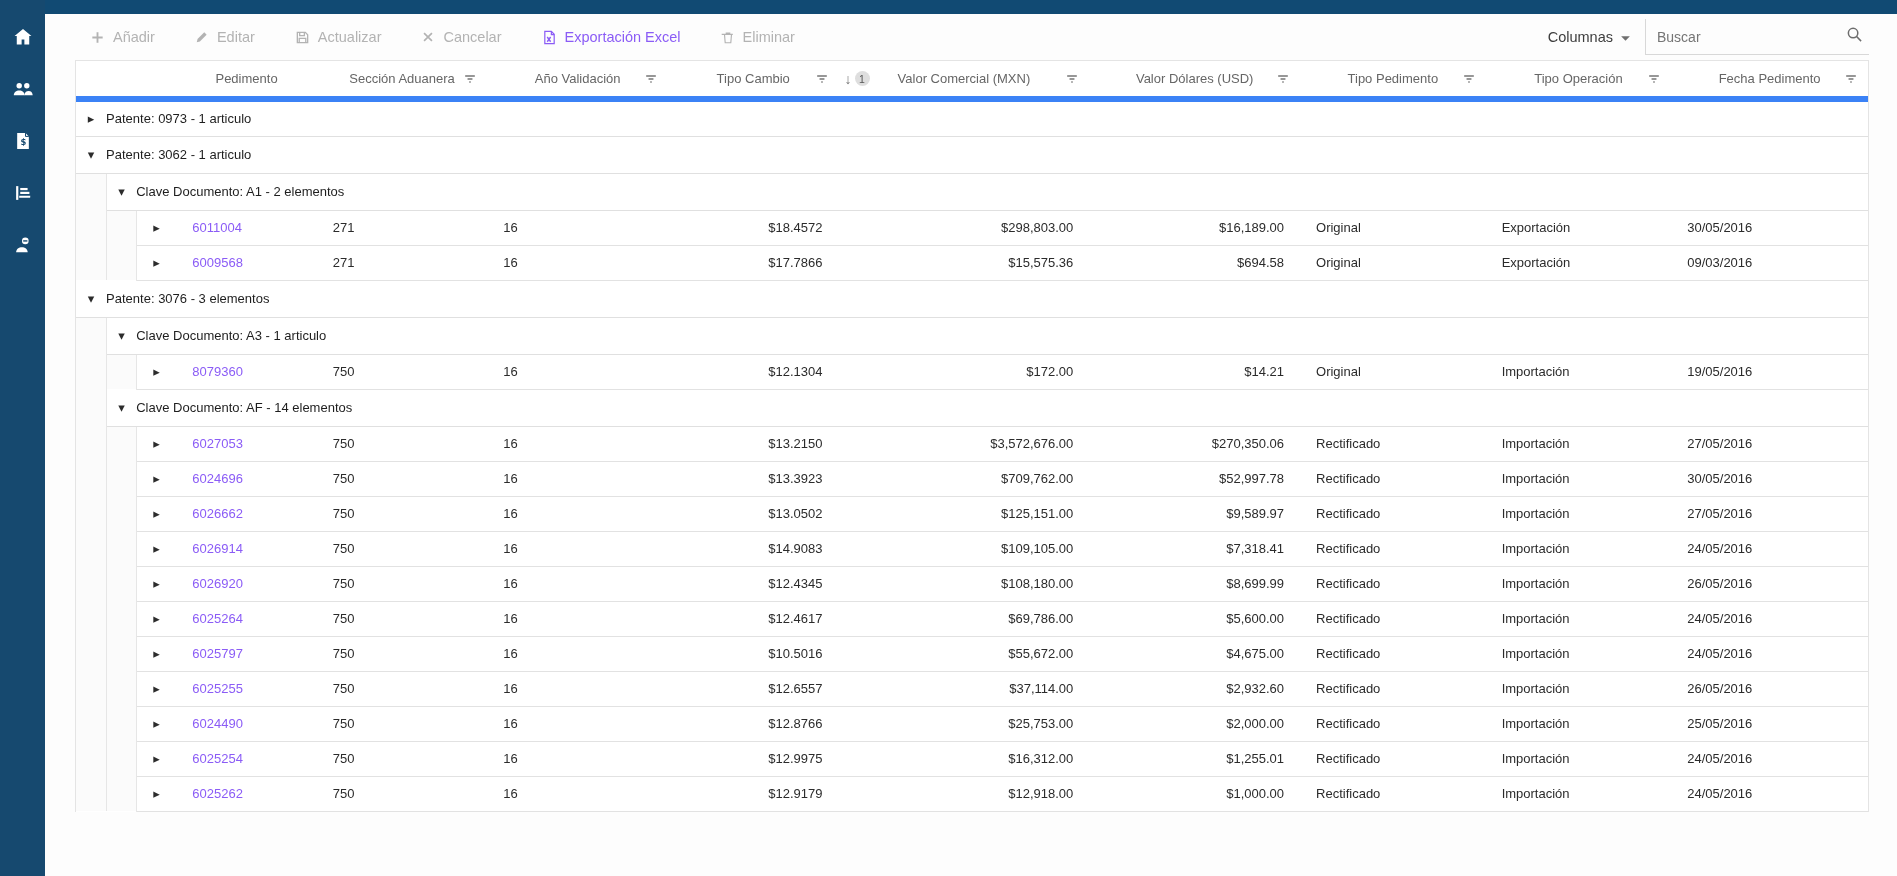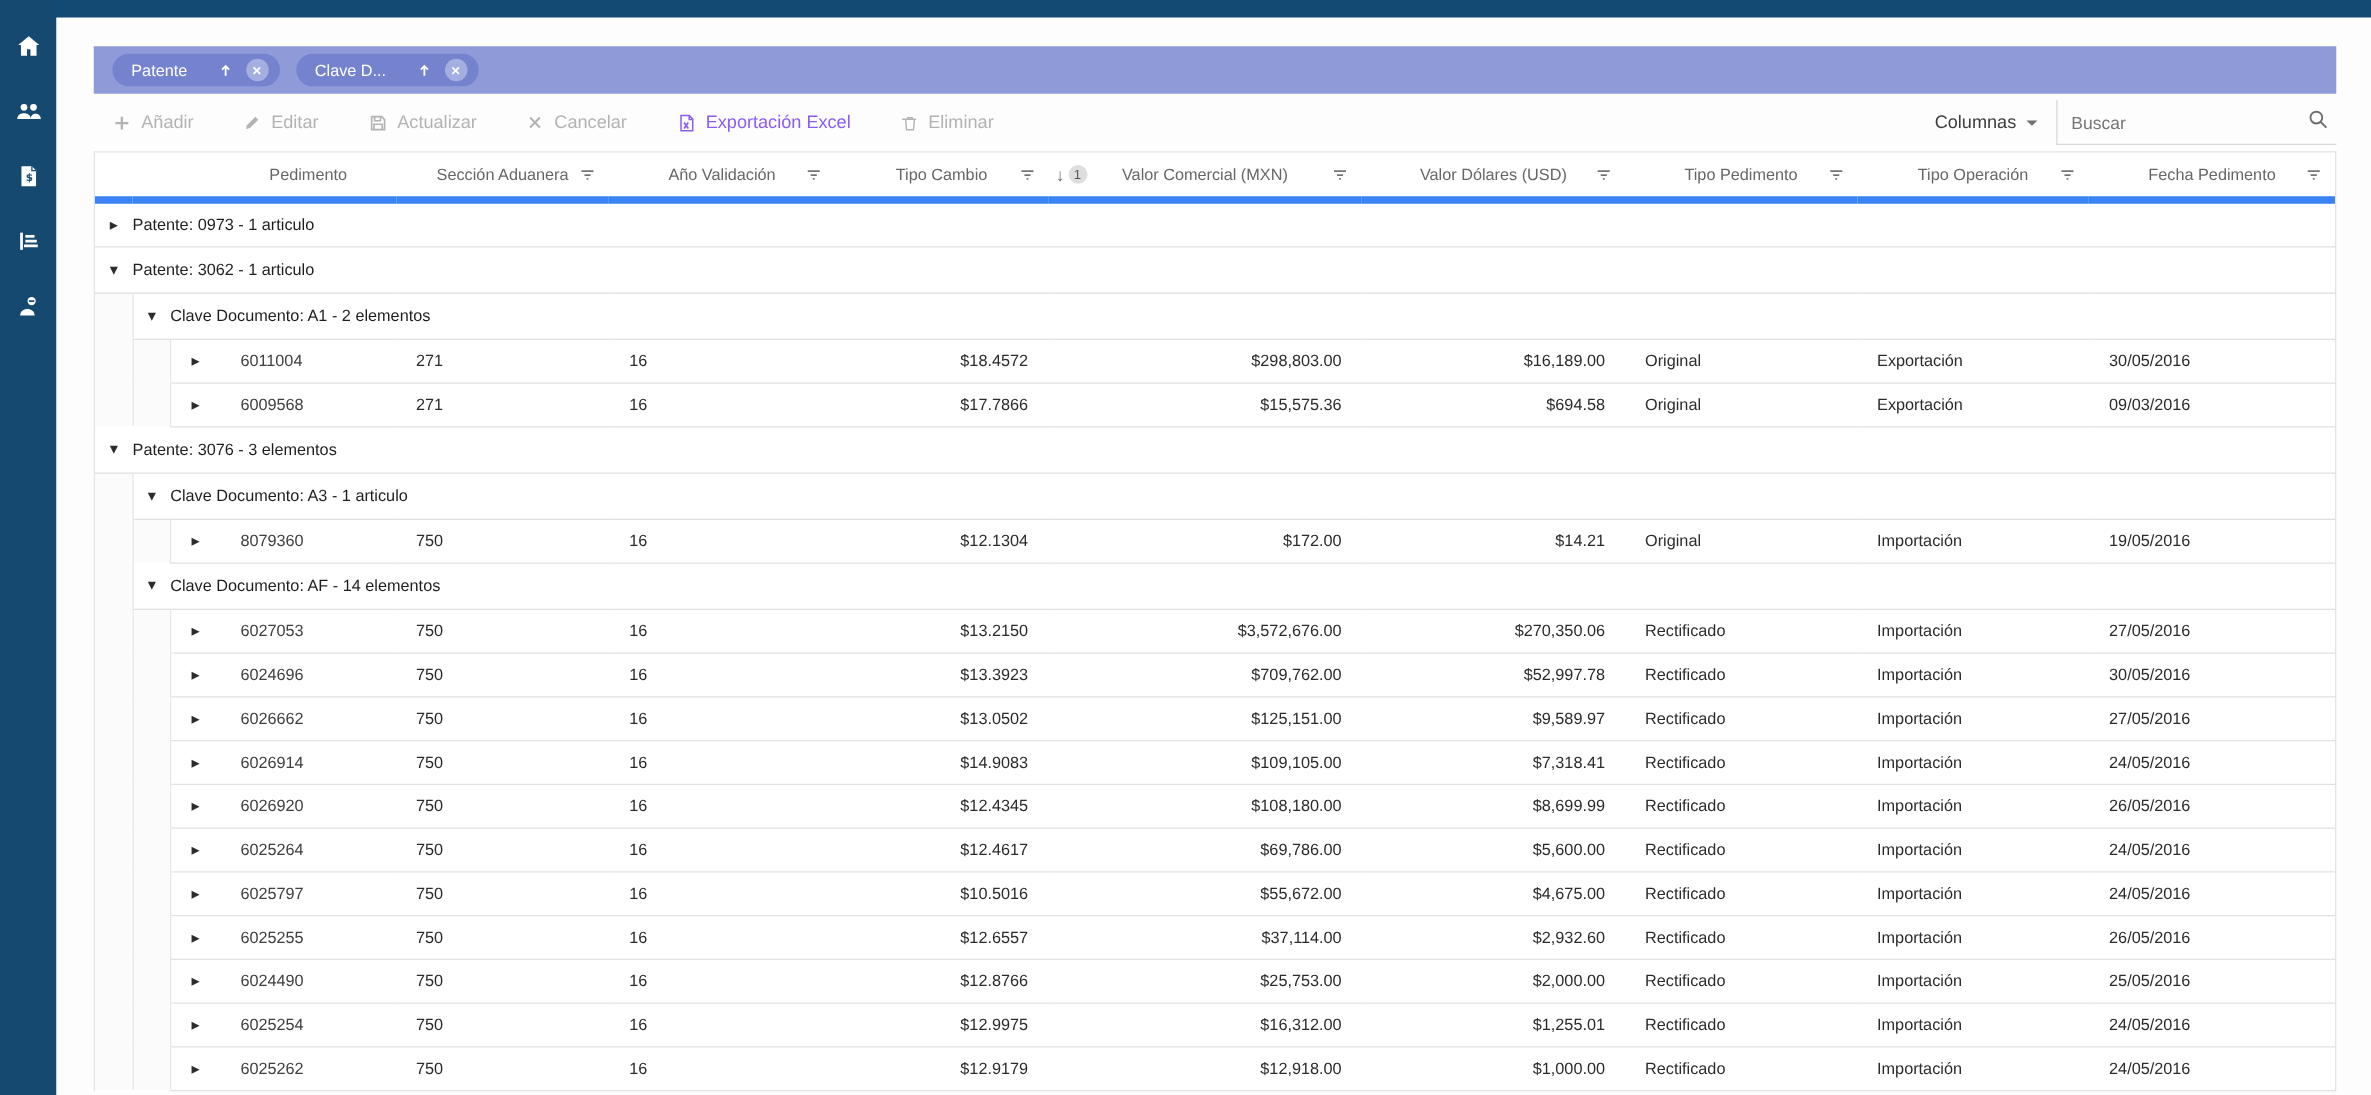--- a/index.html
+++ b/index.html
@@ -53,21 +53,21 @@
     display:flex; align-items:center; justify-content:center; }
 
   td { font-size:13px; color:#2b2b2b; height:35px; }
   td.indent { background:#fbfbfb; border-right:1px solid #e6e6e6; }
   tr.group-row td.glabel { border-bottom:1px solid #e0e0e0; color:#1e1e1e; }
   tr.group-row { height:37px; }
   tr.group-row .garrow { text-align:center; color:#333; cursor:pointer; border-bottom:1px solid #e0e0e0; }
   tr.data-row td.c { border-bottom:1px solid #e2e2e2; padding:0 16px; white-space:nowrap; }
   tr.data-row td.expand { border-bottom:1px solid #e2e2e2; text-align:center; cursor:pointer; color:#111; }
   td.al { text-align:left; }  td.ar { text-align:right; }
-  a.ped-link { color:#404040; text-decoration:none; cursor:pointer; }
+  a.ped-link { color:#8b5cf6; text-decoration:none; cursor:pointer; }
   .caret { font-size:13px; color:#2c2c2c; }
 </style>
 </head>
 <body>
 
 <div class="topbar"></div>
 
 <nav class="sidebar">
   <div class="side-btn">
     <span>
@@ -111,48 +111,20 @@
           <circle cx="14.5" cy="7.5" r="3.6" fill="#fff"></circle>
           <rect x="12.2" y="6.8" width="4.6" height="1.5" fill="#16496f"></rect>
           <path d="M4.5 20c0-3.6 3-5.6 6.3-5.6s6.3 2 6.3 5.6z" fill="#fff"></path>
         </svg>
     </span>
   </div>
 </nav>
 
 <div class="main">
 
-  <div class="group-panel">
-    <div class="chip">
-      <span class="lbl">Patente</span>
-      <span class="sortarrow">
-        <svg viewBox="0 0 16 16" width="13" height="13" fill="none" stroke="#fff" stroke-width="1.8">
-            <path d="M8 13V3.5M4.5 7 8 3.5 11.5 7"></path>
-          </svg>
-      </span>
-      <span class="closer">
-        <svg viewBox="0 0 12 12" width="9" height="9" stroke="#fff" stroke-width="1.8">
-            <path d="M2.5 2.5l7 7m0-7-7 7"></path>
-          </svg>
-      </span>
-    </div>
-    <div class="chip">
-      <span class="lbl">Clave D...</span>
-      <span class="sortarrow">
-        <svg viewBox="0 0 16 16" width="13" height="13" fill="none" stroke="#fff" stroke-width="1.8">
-            <path d="M8 13V3.5M4.5 7 8 3.5 11.5 7"></path>
-          </svg>
-      </span>
-      <span class="closer">
-        <svg viewBox="0 0 12 12" width="9" height="9" stroke="#fff" stroke-width="1.8">
-            <path d="M2.5 2.5l7 7m0-7-7 7"></path>
-          </svg>
-      </span>
-    </div>
-  </div>
 
   <div class="toolbar">
     <div class="tb-left" id="tb-left">
         <button class="tb-btn disabled">
           <span style="display: flex;">
             <svg viewBox="0 0 16 16" width="15" height="15">
               <path d="M8 2.5v11M2.5 8h11" stroke="currentColor" stroke-width="2" fill="none"></path>
             </svg>
           </span>
           <span>Añadir</span>

